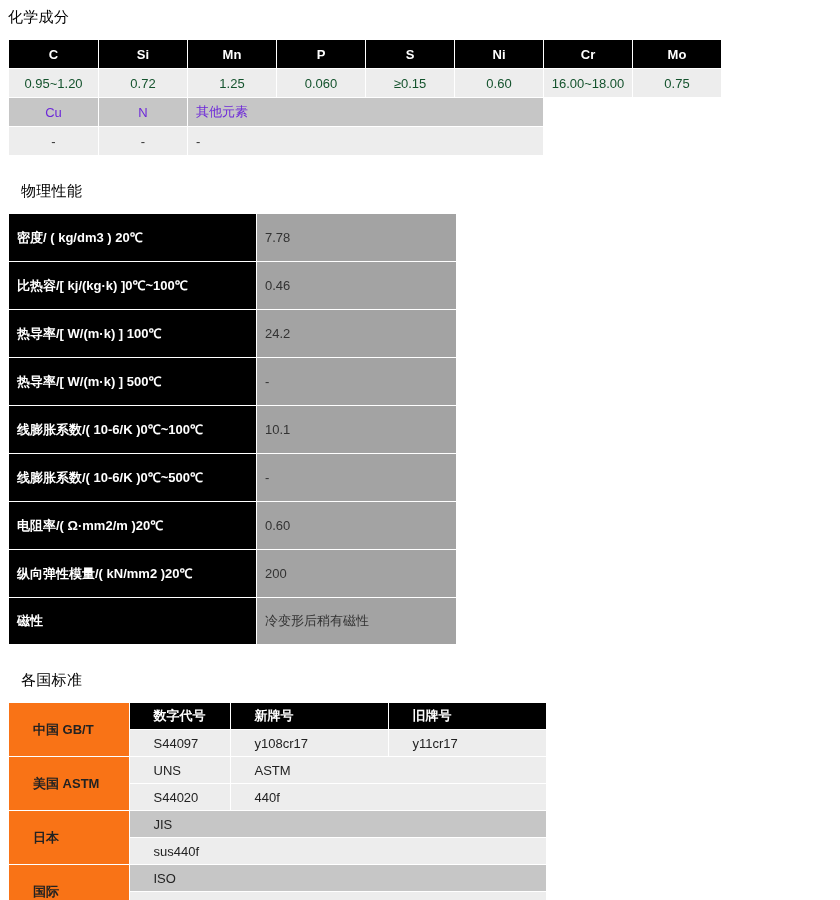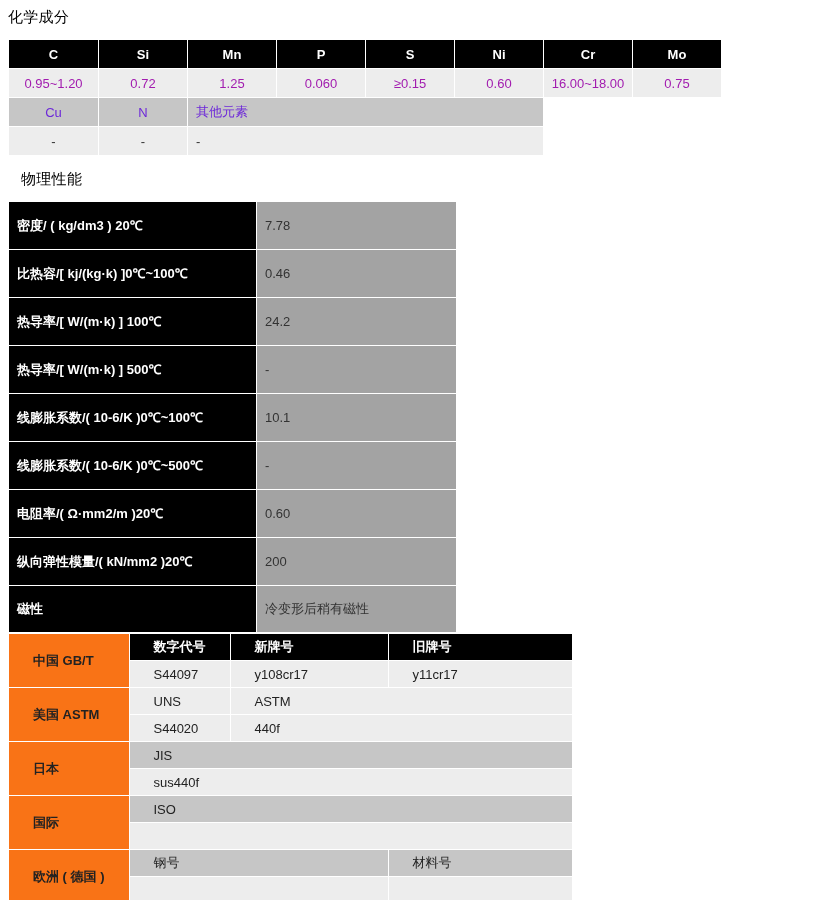--- a/index.html
+++ b/index.html
@@ -19,21 +19,21 @@
     box-sizing: border-box;
   }
   .section-title {
     font-size: 15px;
     font-weight: normal;
     color: #000000;
     margin: 0 0 12px 0;
     letter-spacing: 0.3px;
   }
   .section-title.spaced {
-    margin-top: 14px;
+    margin-top: 26px;
     padding-left: 13px;
   }
 
   
   table {
     border-collapse: collapse;
     border-spacing: 0;
     font-size: 13px;
   }
   .chem {
@@ -49,21 +49,21 @@
     white-space: nowrap;
   }
   .chem th {
     background: #000000;
     color: #ffffff;
     font-weight: bold;
     font-size: 13px;
   }
   .chem .vals td {
     background: #ededed;
-    color: #a21caf;
+    color: #14532d;
   }
   .chem .hdr2 td {
     background: #c6c6c6;
     color: #6d28d9;
   }
   .chem .vals2 td {
     background: #ededed;
     color: #333333;
   }
   .chem td.left {
@@ -128,21 +128,21 @@
   .std td.cell {
     background: #c6c6c6;
     color: #222222;
   }
   .std td.cell-light {
     background: #ededed;
     color: #222222;
   }
   .std .c-a { width: 72px; }
   .std .c-b { width: 158px; }
-  .std .c-c { width: 184px; }
+  .std .c-c { width: 158px; }
 </style>
 </head>
 <body>
 
 <div class="page">
 
   <div class="section-title">化学成分</div>
 
   <table class="chem">
     <colgroup>
@@ -229,20 +229,21 @@
         <td class="label">纵向弹性模量/( kN/mm2 )20℃</td>
         <td class="value">200</td>
       </tr>
       <tr>
         <td class="label">磁性</td>
         <td class="value">冷变形后稍有磁性</td>
       </tr>
     </tbody>
   </table>
 
+  <div class="section-title spaced">各国标准</div>
 
   <table class="std">
     <tbody>
 
       <tr>
         <td class="country" rowspan="2">中国 GB/T</td>
         <td class="hdr c-a">数字代号</td>
         <td class="hdr c-b">新牌号</td>
         <td class="hdr c-c">旧牌号</td>
       </tr>

